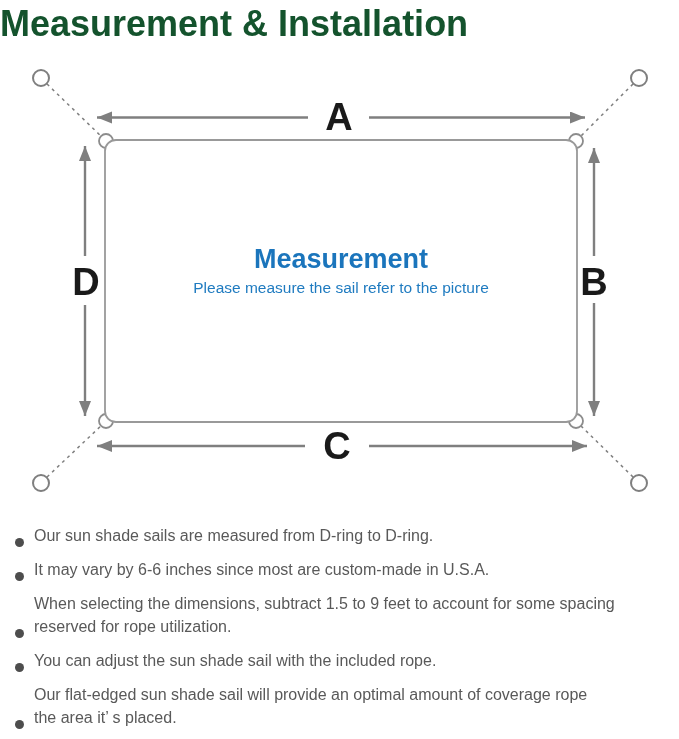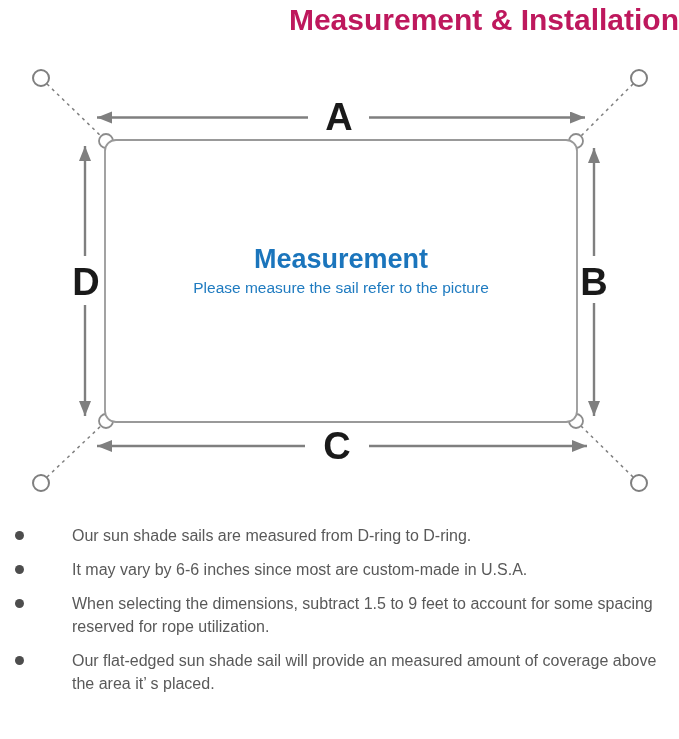--- a/index.html
+++ b/index.html
@@ -7,24 +7,24 @@
     width: 679px; height: 739px;
     background: #ffffff;
     font-family: "Liberation Sans", sans-serif;
     position: relative;
     overflow: hidden;
   }
   .page-title {
     position: absolute;
     top: 0; left: 0; right: 0;
     margin: 3px 0 0 0;
-    text-align: right;
-    font-size: 30px;
+    text-align: left;
+    font-size: 36px;
     font-weight: bold;
-    color: #be185d;
+    color: #14532d;
     letter-spacing: 0px;
   }
   svg.diagram {
     position: absolute;
     left: 0; top: 0;
   }
   .diagram-label {
     font-family: "Liberation Sans", sans-serif;
     font-size: 38px;
     font-weight: bold;
@@ -47,23 +47,22 @@
     top: 524px;
     width: 660px;
     margin: 0; padding: 0;
     list-style: none;
     color: #595959;
     font-size: 16px;
     line-height: 23px;
   }
   ul.notes li {
     display: flex;
-    align-items: flex-start;
+    align-items: flex-end;
     margin-bottom: 11px;
-    gap: 38px;
   }
   .dot {
     flex: 0 0 auto;
     width: 9px; height: 9px;
     border-radius: 50%;
     background: #4d4d4d;
     margin: 7px 10px 0 3px;
   }
   .bullet-text {
     white-space: pre-line;
@@ -128,16 +127,20 @@
     <span class="dot"></span>
     <span class="bullet-text">It may vary by 6-6 inches since most are custom-made in U.S.A.</span>
   </li>
   <li>
     <span class="dot"></span>
     <span class="bullet-text">When selecting the dimensions, subtract 1.5 to 9 feet to account for some spacing
 reserved for rope utilization.</span>
   </li>
   <li>
     <span class="dot"></span>
-    <span class="bullet-text">Our flat-edged sun shade sail will provide an measured amount of coverage above
+    <span class="bullet-text">You can adjust the sun shade sail with the included rope.</span>
+  </li>
+  <li>
+    <span class="dot"></span>
+    <span class="bullet-text">Our flat-edged sun shade sail will provide an optimal amount of coverage rope
 the area it’ s placed.</span>
   </li>
 </ul>
 
 </body></html>

